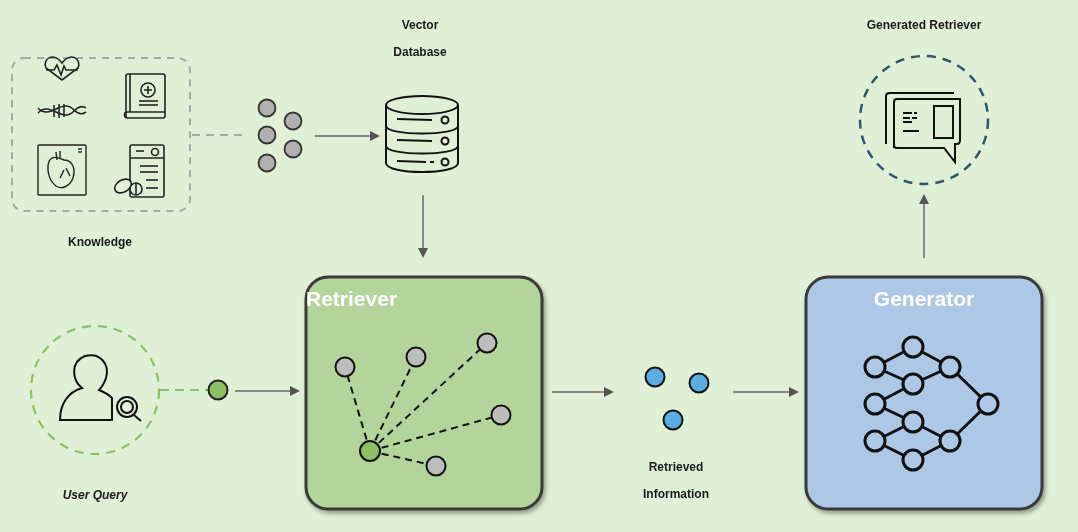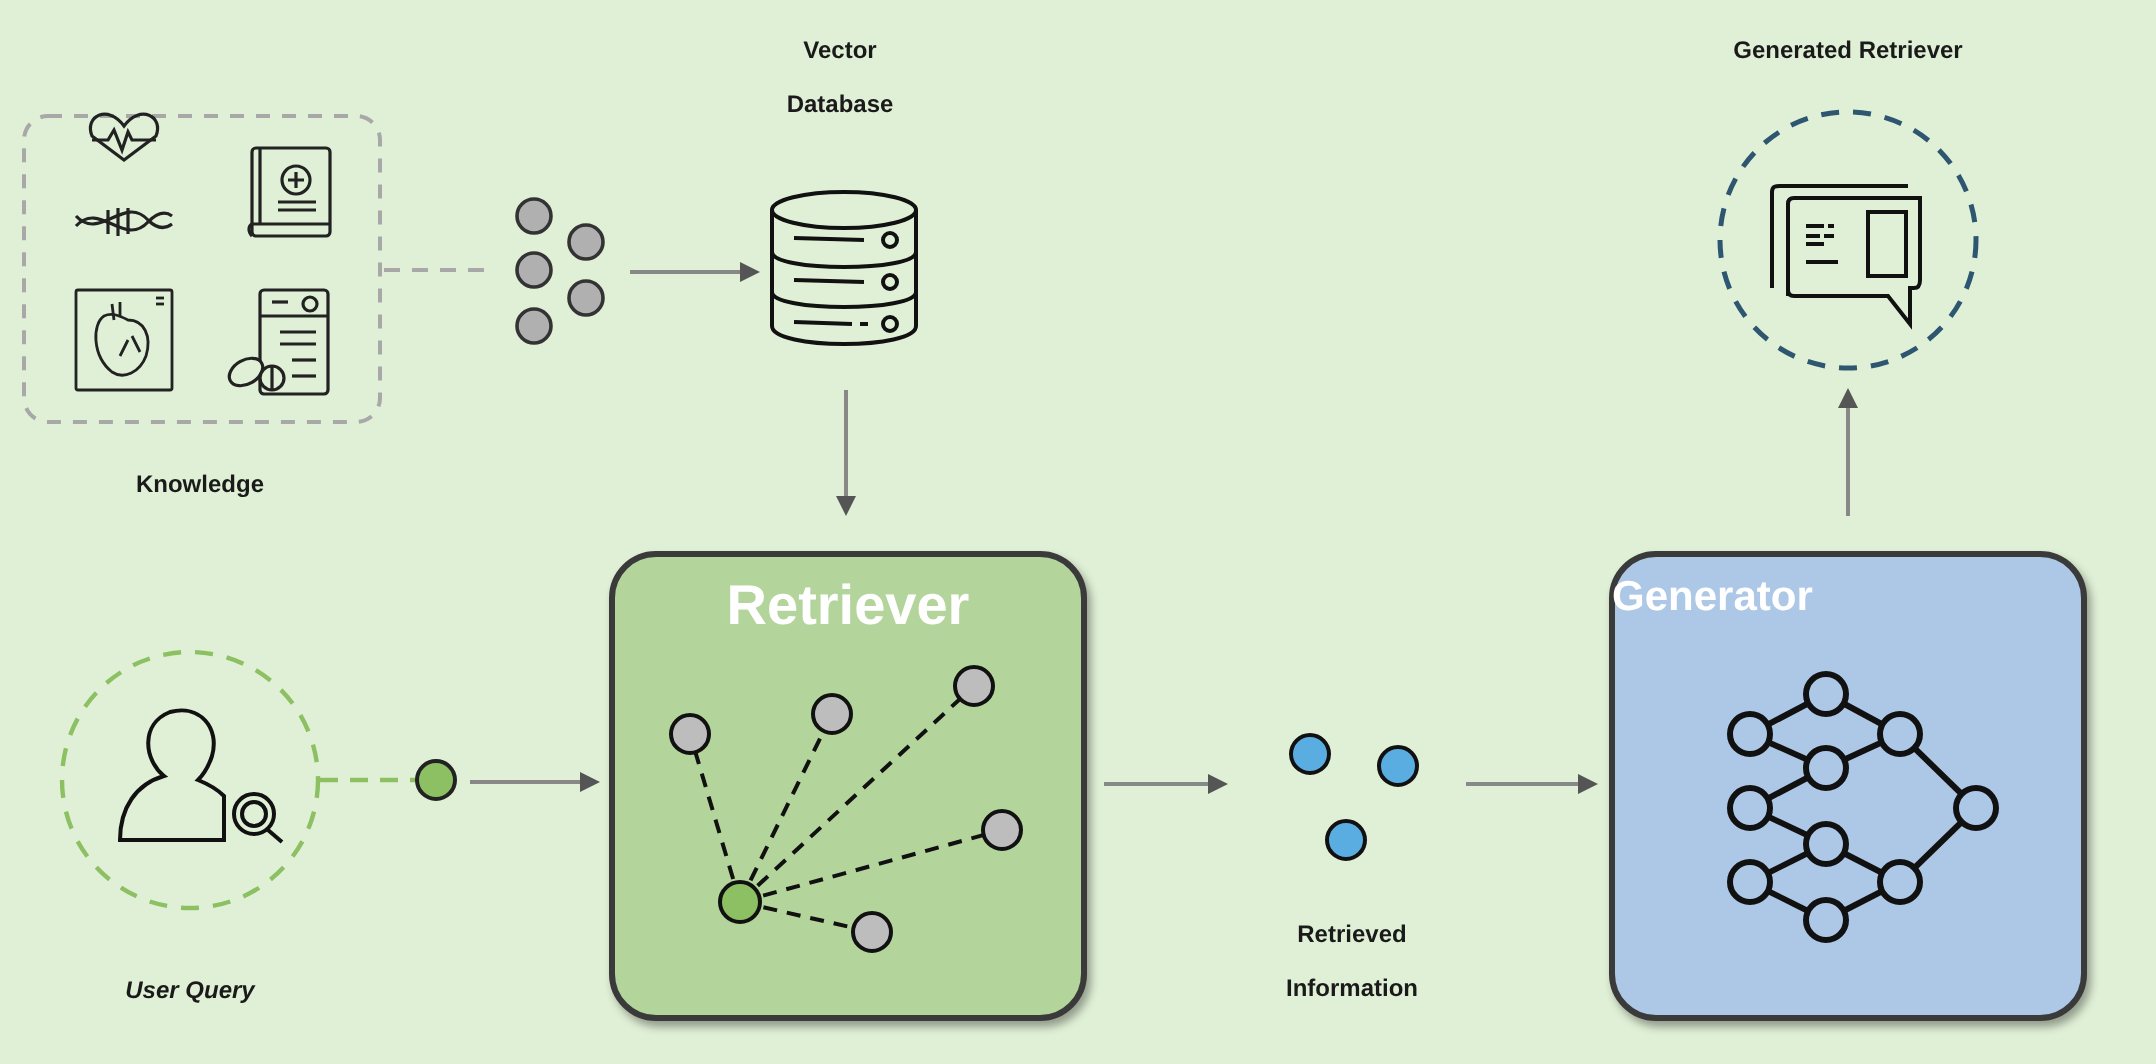--- a/index.html
+++ b/index.html
@@ -177,22 +177,22 @@
   <div>Knowledge</div>
 </div>
 
 <div class="lbl" style="left:340px;top:12px;width:160px;">
   <div>Vector</div>
   <div>Database</div>
 </div>
 
 <div class="lbl" style="left:15px;top:482px;width:160px;font-style:italic;">User Query</div>
 
-<div style="position:absolute;left:306px;top:287px;width:236px;text-align:center;font-weight:bold;color:#fff;font-size:28px;">Retriever</div>
+<div style="position:absolute;left:306px;top:287px;width:236px;text-align:left;font-weight:bold;color:#fff;font-size:21px;">Retriever</div>
 
 <div class="lbl" style="left:596px;top:454px;width:160px;">
   <div>Retrieved</div>
   <div>Information</div>
 </div>
 
-<div style="position:absolute;left:806px;top:287px;width:236px;text-align:left;font-weight:bold;color:#fff;font-size:21px;">Generator</div>
+<div style="position:absolute;left:806px;top:287px;width:236px;text-align:center;font-weight:bold;color:#fff;font-size:21px;">Generator</div>
 
 <div class="lbl" style="left:794px;top:12px;width:260px;">Generated Retriever</div>
 
 </body></html>

